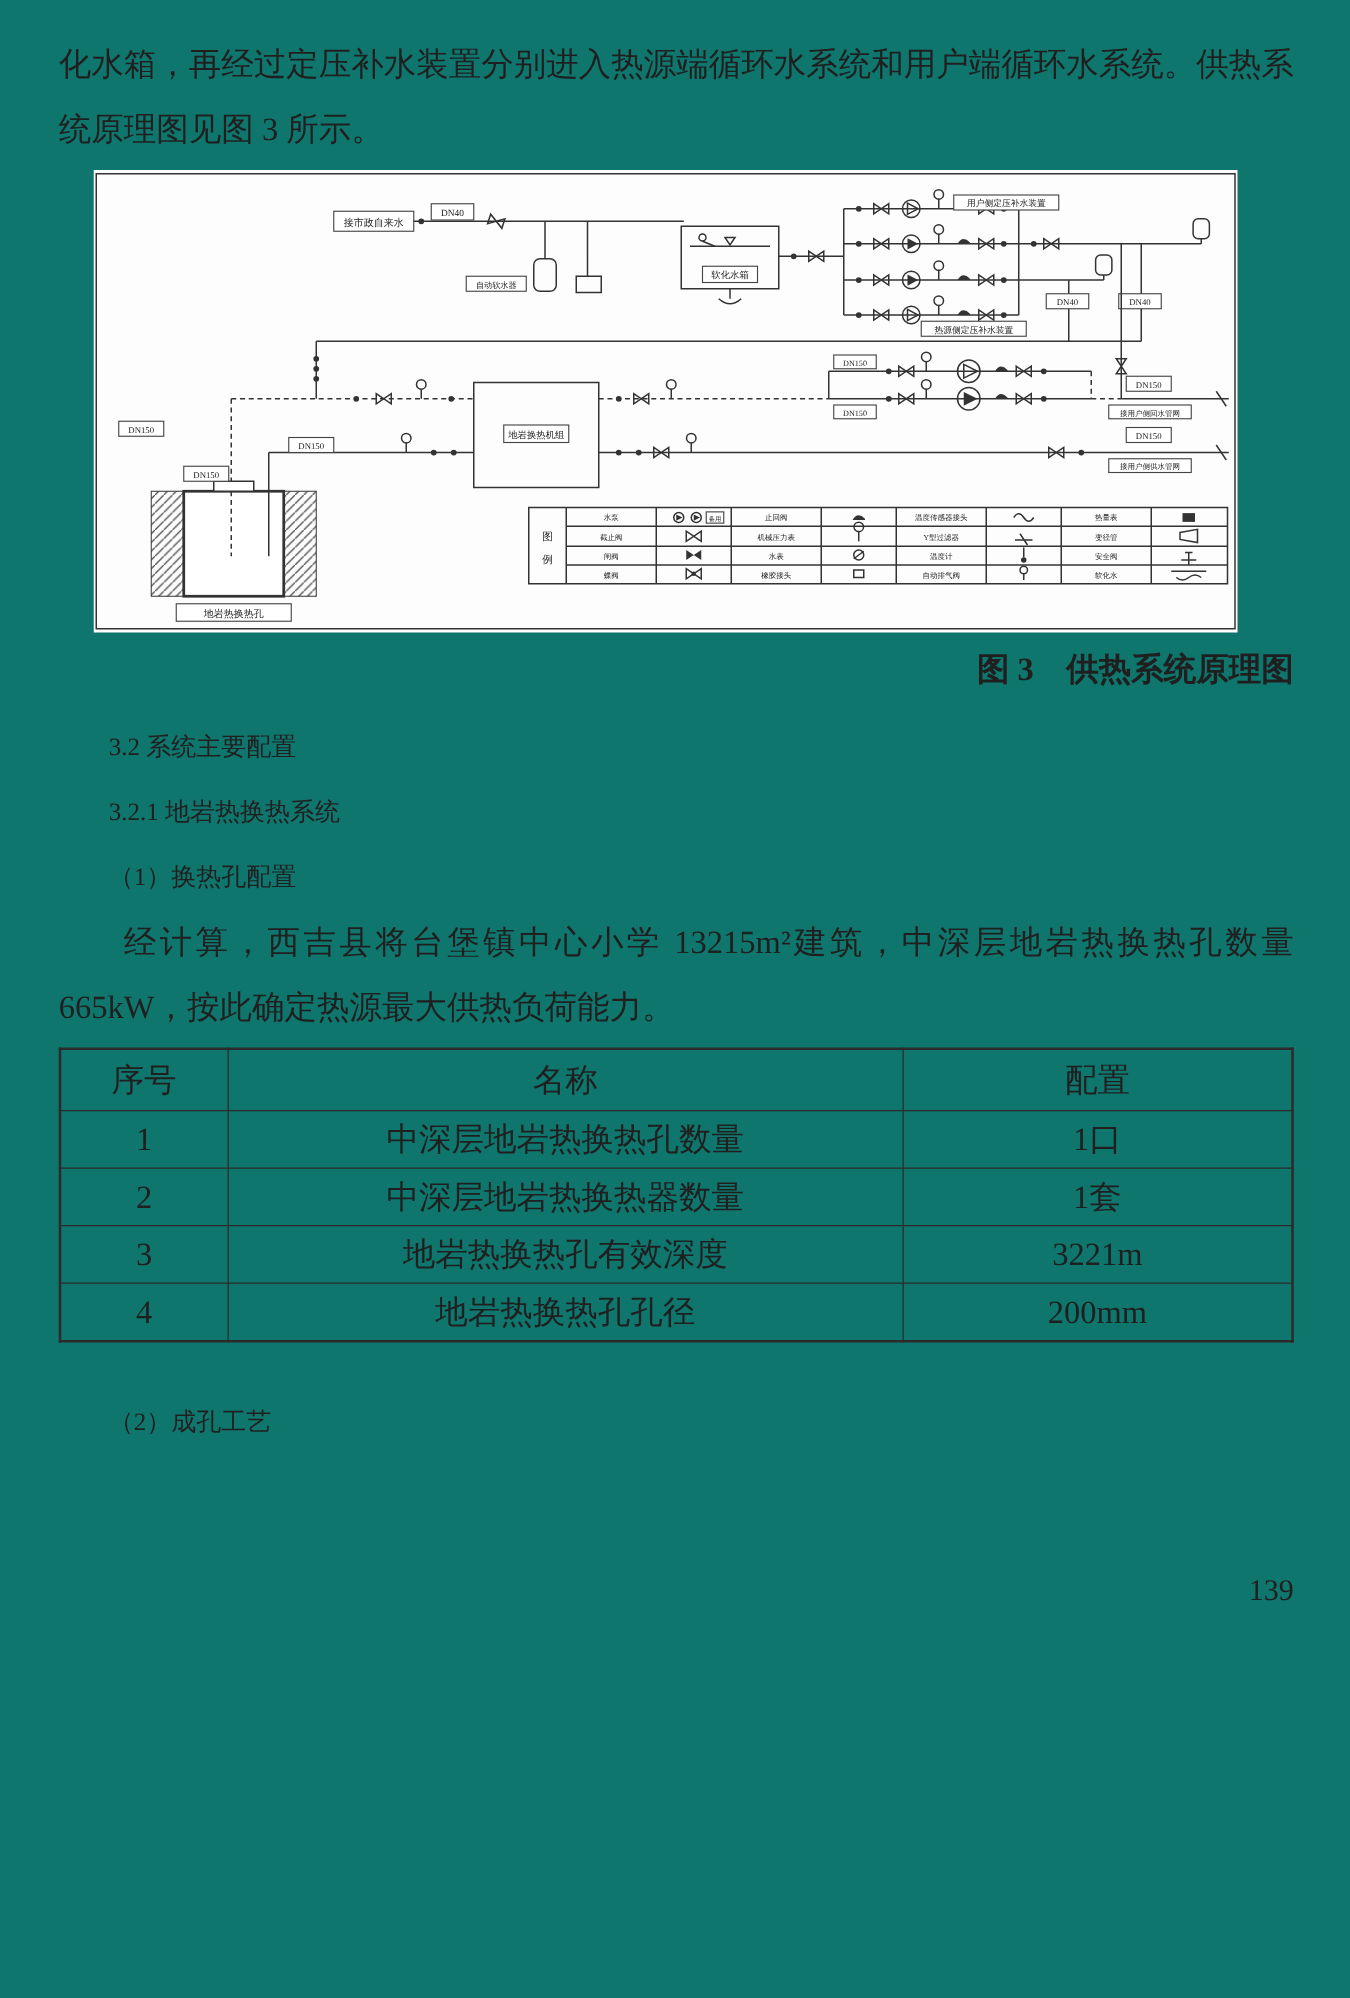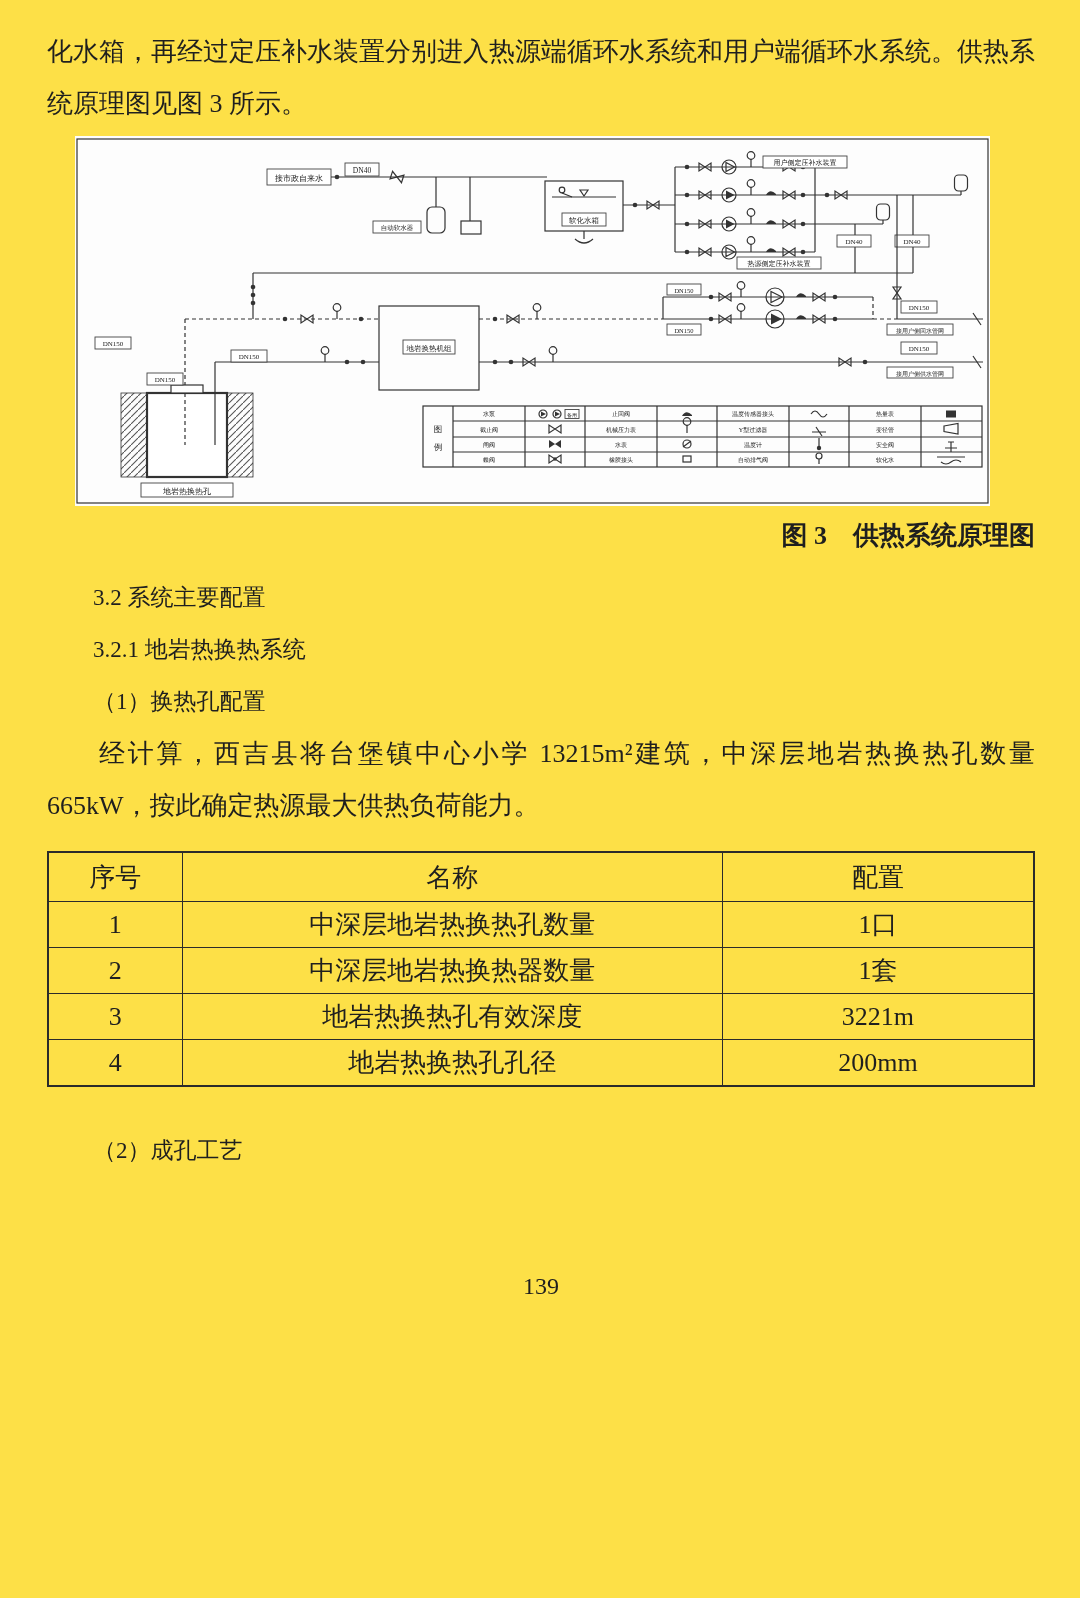--- a/index.html
+++ b/index.html
@@ -1,42 +1,42 @@
 <!DOCTYPE html>
 <html><head>
 <meta charset="utf-8">
 <style>
   html,body{margin:0;padding:0;background:#e9e9e9;}
   .page{
-    width:1080px;height:1598px;background:#fde047;margin:0 auto;
+    width:1080px;height:1598px;background:#0f766e;margin:0 auto;
     box-sizing:border-box;padding:26px 45px 0 47px;position:relative;
     font-family:"Liberation Serif","DejaVu Serif",serif;color:#1f1f1f;
   }
   .body-text{font-size:26px;line-height:52px;text-align:justify;margin:0;}
   .indent{text-indent:2em;}
-  .heading{font-size:23px;line-height:52px;margin:0;text-indent:2em;}
+  .heading{font-size:20px;line-height:52px;margin:0;text-indent:2em;}
   .caption{font-size:26px;line-height:52px;font-weight:bold;text-align:right;margin:4px 0 0 0;}
   .h-top{margin-top:10px;}
   .spaced{margin-top:38px;}
   .figure{
     width:915px;height:370px;margin:6px 0 0 28px;background:#fdfdfd;
   }
   .figure svg{display:block;width:100%;height:100%;}
   .cfg-table{
-    border-collapse:collapse;width:988px;margin-top:19px;
+    border-collapse:collapse;width:988px;margin-top:6px;
     border:2.5px solid #2b2b2b;table-layout:fixed;
   }
   .cfg-table th,.cfg-table td{
     border:1.5px solid #2b2b2b;text-align:center;font-weight:normal;
     font-size:26px;padding:0;
   }
   .cfg-table th{height:48px;}
   .cfg-table td{height:45px;}
   .col-no{width:13.6%;}.col-name{width:54.8%;}.col-cfg{width:31.6%;}
-  .page-number{margin-top:94px;text-align:center;font-size:24px;line-height:30px;}
+  .page-number{margin-top:94px;text-align:right;font-size:24px;line-height:30px;}
   
   .s{stroke:#333;stroke-width:1.2;fill:none;}
   .sd{stroke:#333;stroke-width:1.2;fill:none;stroke-dasharray:4 3;}
   .sf{fill:#333;stroke:none;}
   .lb{fill:#ffffff;stroke:#444;stroke-width:0.9;}
   .tx{fill:#222;font-family:"Liberation Serif","DejaVu Serif",serif;}
 </style>
 </head>
 <body>
 

